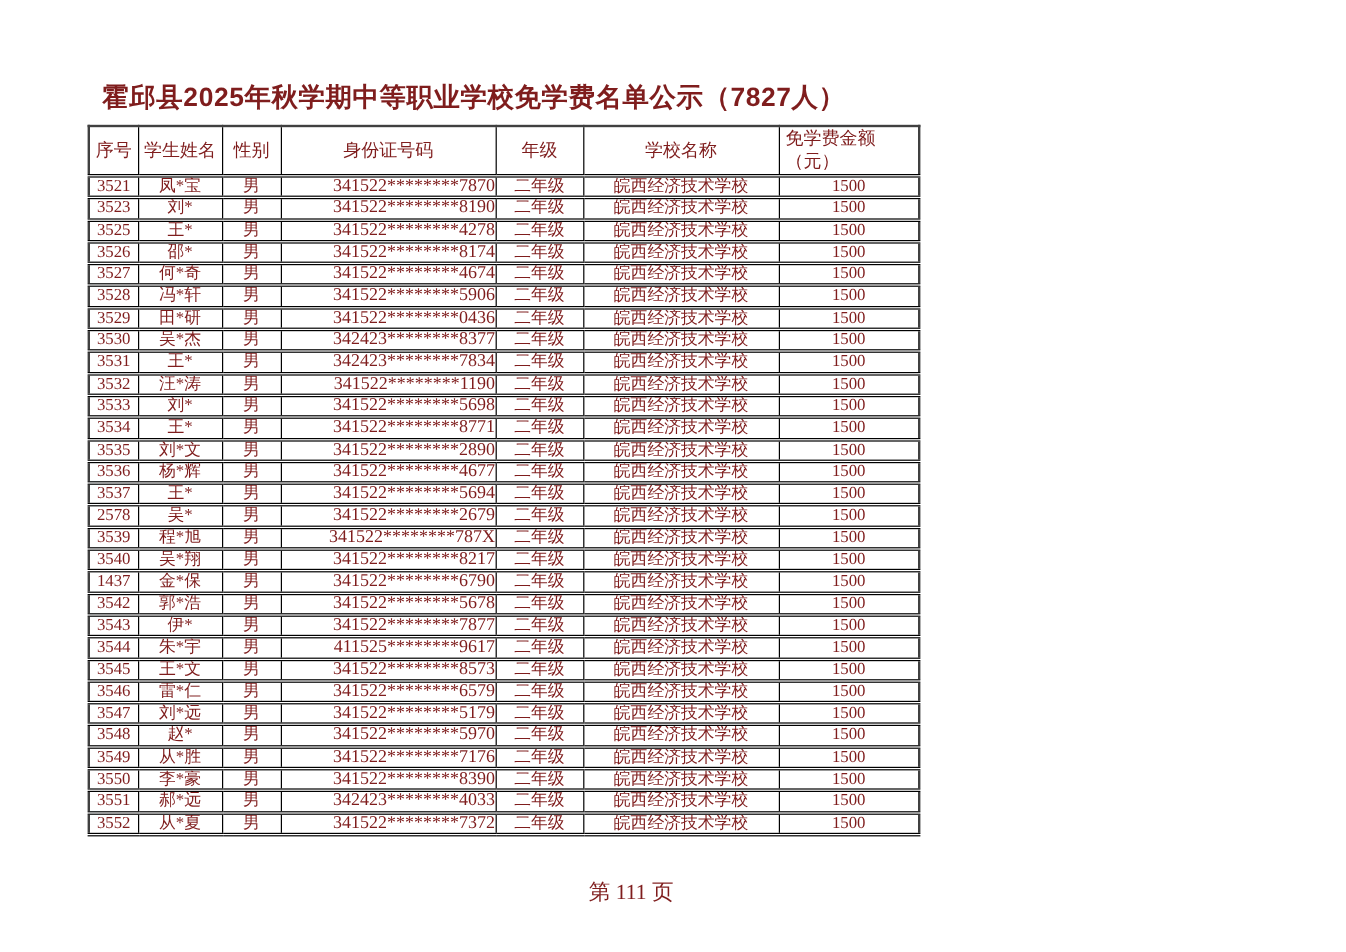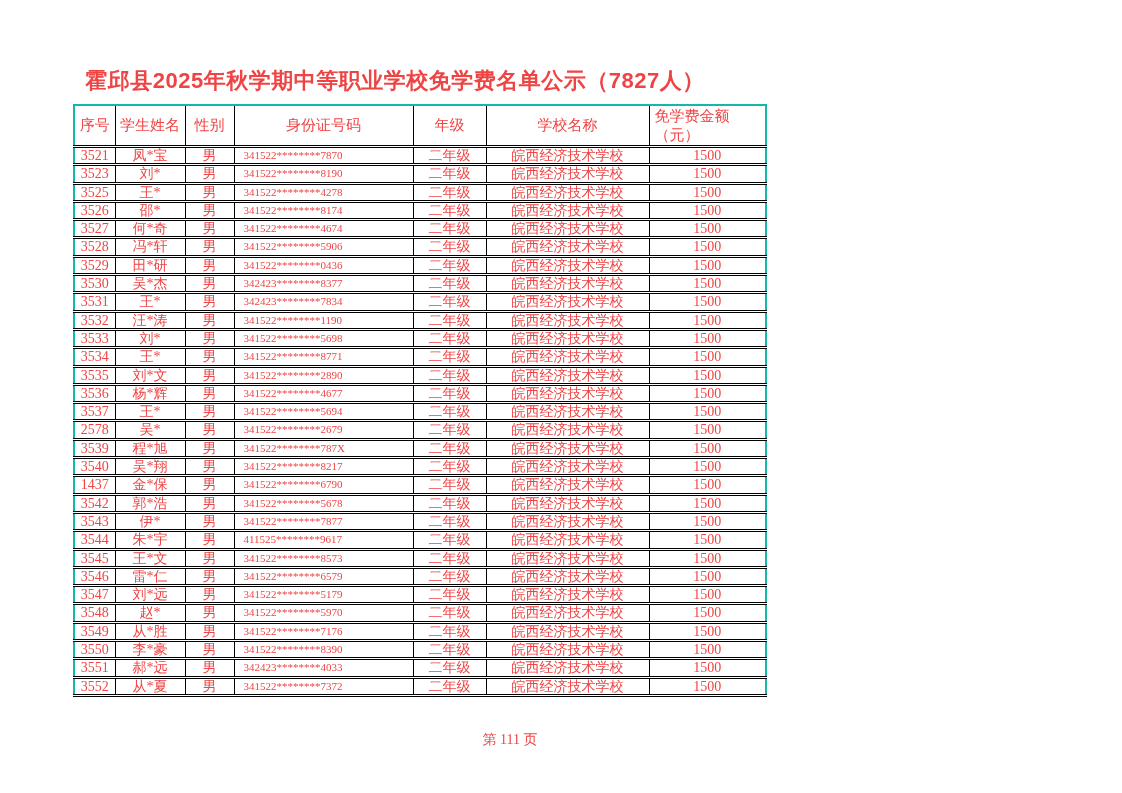--- a/index.html
+++ b/index.html
@@ -1,21 +1,21 @@
 <!DOCTYPE html>
 <html><head>
 <meta charset="utf-8">
 <style>
   html, body { margin: 0; padding: 0; background: #ffffff; }
   .page {
     position: relative;
     width: 1122px;
     height: 793px;
     background: #ffffff;
-    color: #ef4444;
+    color: #7f1d1d;
     font-family: "Liberation Serif", "DejaVu Serif", serif;
     overflow: hidden;
   }
   .doc-title {
     position: absolute;
     top: 66px;
     left: 0;
     width: 790px;
     text-align: center;
     font-size: 22px;
@@ -24,21 +24,21 @@
     letter-spacing: 0.5px;
     white-space: nowrap;
   }
   table.roster {
     position: absolute;
     left: 73px;
     top: 104px;
     width: 692px;
     table-layout: fixed;
     border-collapse: collapse;
-    border: 2px solid #14b8a6;
+    border: 2px solid #404040;
   }
   table.roster th {
     border-left: 1px solid #000000;
     border-right: 1px solid #000000;
     border-bottom: 3px double #000000;
     height: 39px;
     padding: 0;
     font-weight: normal;
     font-size: 15px;
     text-align: center;
@@ -57,32 +57,33 @@
     height: 15.3px;
     line-height: 15.3px;
     padding: 0;
     font-size: 14px;
     text-align: center;
     vertical-align: middle;
     white-space: nowrap;
     overflow: hidden;
   }
   table.roster td.col-id_number {
-    text-align: left;
+    text-align: right;
     padding-left: 9px;
-    font-size: 11px;
+    font-size: 15px;
   }
   .page-footer {
     position: absolute;
     top: 731px;
     left: 0;
     width: 1020px;
     text-align: center;
-    font-size: 14px;
+    font-size: 18px;
     white-space: pre;
+    padding-left: 16px;
   }
 </style>
 </head>
 <body>
 
 <div class="page">
 
   <div class="doc-title">霍邱县2025年秋学期中等职业学校免学费名单公示（7827人）</div>
 
   <table class="roster">

